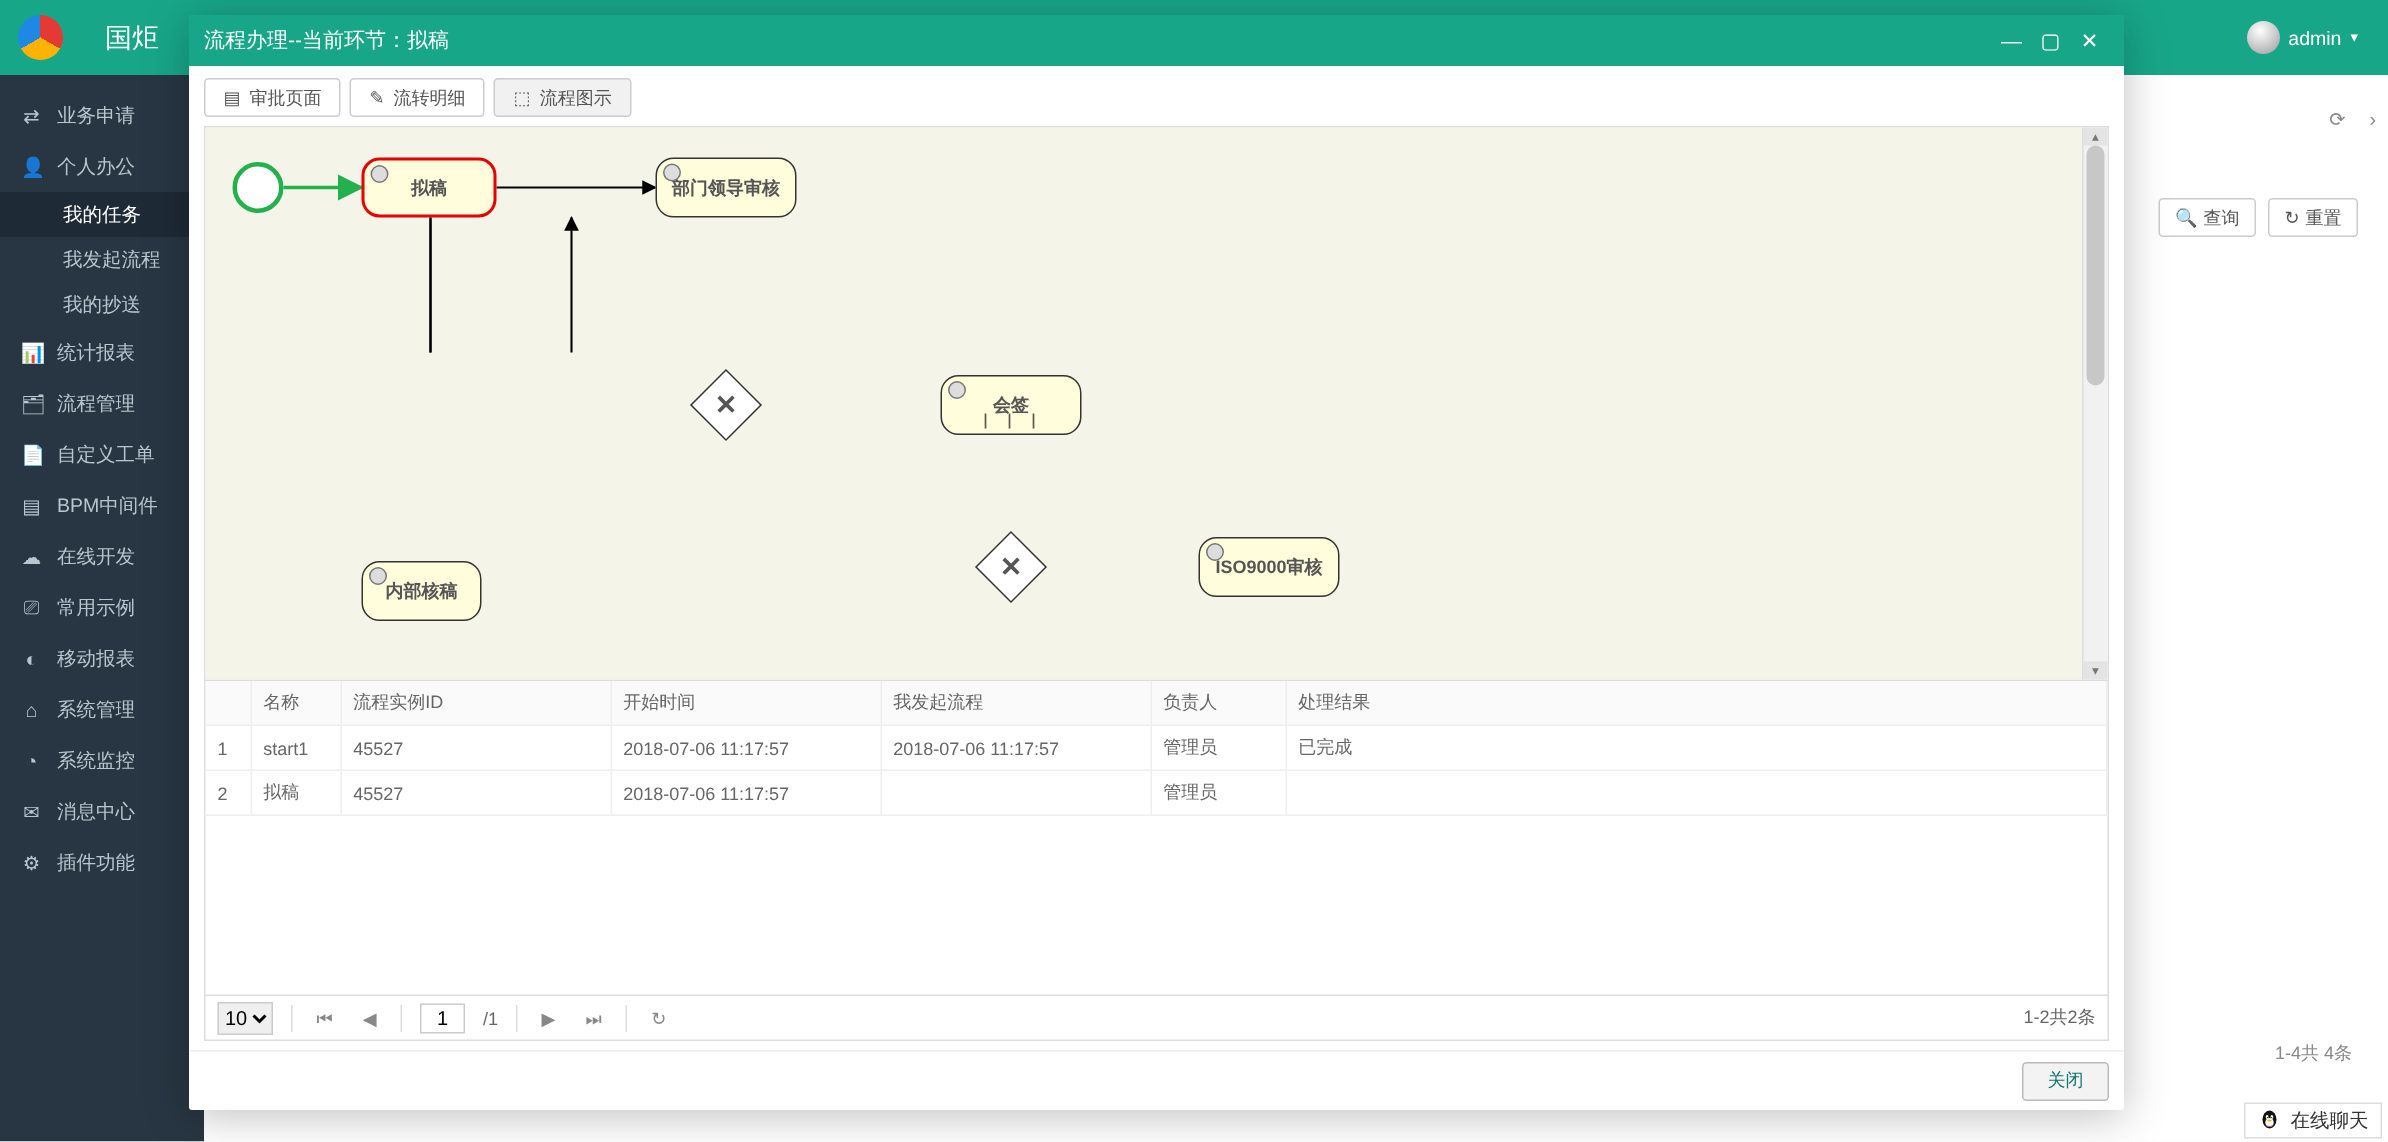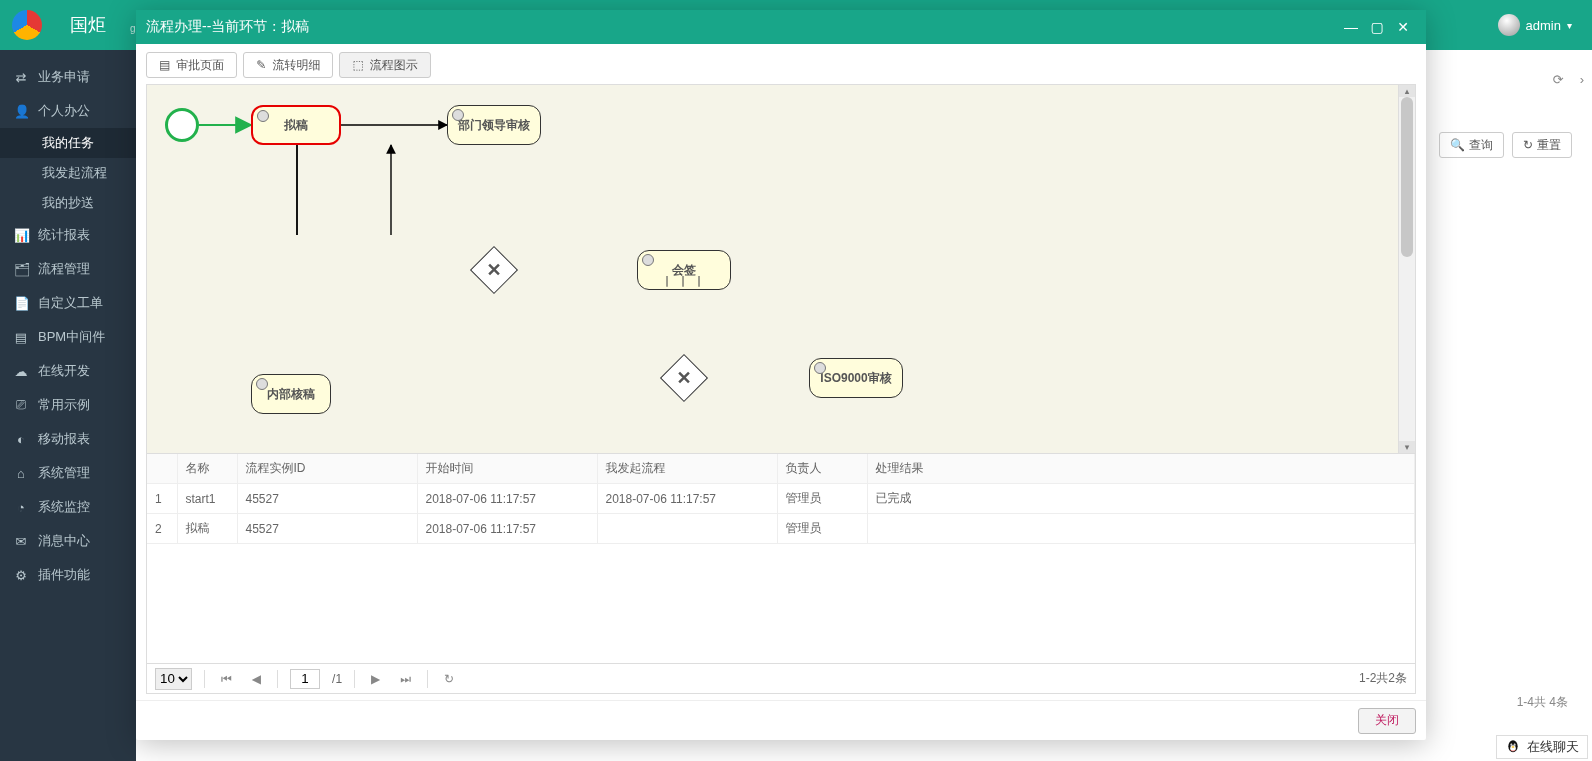--- a/index.html
+++ b/index.html
@@ -24,21 +24,21 @@
 .nav-sub { padding-left: 42px; height: 30px; display: flex; align-items: center; font-size: 13px; cursor: pointer; }
 .nav-sub.active { background: #1e2a35; color: #fff; }
 .icon-slot { width: 14px; text-align: center; font-size: 13px; }
 
 .main-pane { flex: 1; position: relative; background: #fff; }
 .main-toolbar { position: absolute; top: 22px; right: 20px; display: flex; gap: 8px; }
 .btn-sm { display: inline-flex; align-items: center; gap: 4px; height: 26px; padding: 0 10px; border: 1px solid #ccc; background: #fff; border-radius: 3px; cursor: pointer; color: #555; font-size: 12px; }
 .main-footer { position: absolute; bottom: 50px; right: 24px; font-size: 12px; color: #888; }
 
 
-.modal { position: absolute; left: 136px; top: 10px; width: 1290px; height: 730px; background: #fff; box-shadow: 0 4px 30px rgba(0,0,0,.25); display: flex; flex-direction: column; border-radius: 2px; }
+.modal { position: absolute; left: 126px; top: 10px; width: 1290px; height: 730px; background: #fff; box-shadow: 0 4px 30px rgba(0,0,0,.25); display: flex; flex-direction: column; border-radius: 2px; }
 .modal-title { height: 34px; background: #18a689; color: #fff; display: flex; align-items: center; padding: 0 10px; font-size: 14px; }
 .modal-title .title-text { flex: 1; font-weight: 500; }
 .modal-win-btn { width: 26px; height: 22px; display: inline-flex; align-items: center; justify-content: center; cursor: pointer; font-size: 14px; }
 
 .modal-body { flex: 1; padding: 0 10px 6px; display: flex; flex-direction: column; overflow: hidden; }
 .tabs { display: flex; gap: 6px; margin: 8px 0 6px; }
 .tab { display: inline-flex; align-items: center; gap: 6px; height: 26px; padding: 0 12px; border: 1px solid #ccc; border-radius: 3px; font-size: 12px; cursor: pointer; background: #fff; }
 .tab.active { background: #f1f1f1; }
 
 .diagram-wrap { border: 1px solid #ddd; height: 370px; display: flex; }
@@ -63,21 +63,21 @@
 .tbl th { background: #fafafa; }
 
 .pager { height: 30px; border: 1px solid #ddd; border-top: none; display: flex; align-items: center; padding: 0 8px; gap: 12px; font-size: 12px; color: #666;}
 .pager select { height: 22px; border: 1px solid #ccc; }
 .pg-sep { width: 1px; height: 18px; background: #ddd; }
 .pg-btn { cursor: pointer; padding: 0 4px; color: #888;}
 .pg-input { width: 30px; height: 20px; border: 1px solid #ccc; text-align: center; }
 .pager .right { margin-left: auto; }
 
 .modal-foot { height: 40px; display: flex; align-items: center; justify-content: flex-end; padding: 0 10px; border-top: 1px solid #eee;}
-.btn { height: 26px; padding: 0 16px; border: 1px solid #bbb; background: #f3f3f3; border-radius: 3px; cursor: pointer; font-size: 12px; color: #be185d;}
+.btn { height: 26px; padding: 0 16px; border: 1px solid #bbb; background: #f3f3f3; border-radius: 3px; cursor: pointer; font-size: 12px; color: #0f766e;}
 
 .chat-widget { position: absolute; right: 4px; bottom: 2px; display: flex; align-items: center; gap: 6px; font-size: 13px; color: #333; padding: 2px 8px; background: #fff; border: 1px solid #ddd; }
 .qq { width: 16px; height: 16px; }
 </style>
 </head>
 <body>
 
 <div class="app-root">
 
   <div class="topbar">

